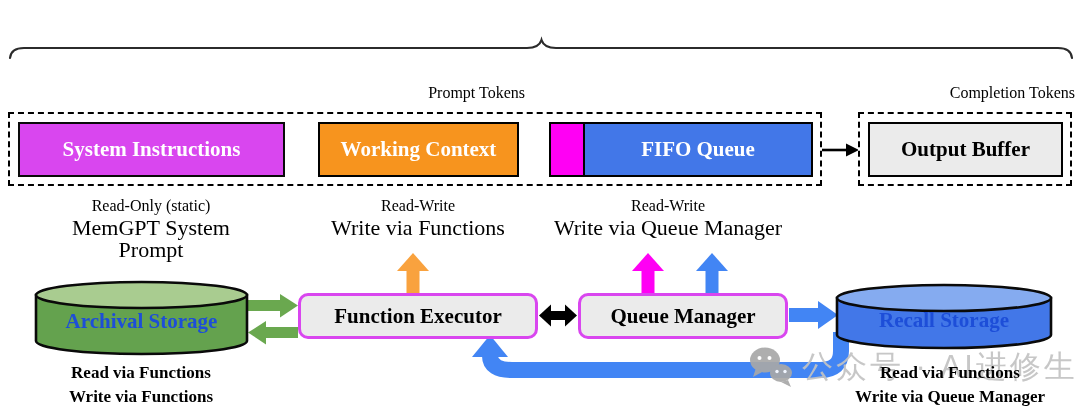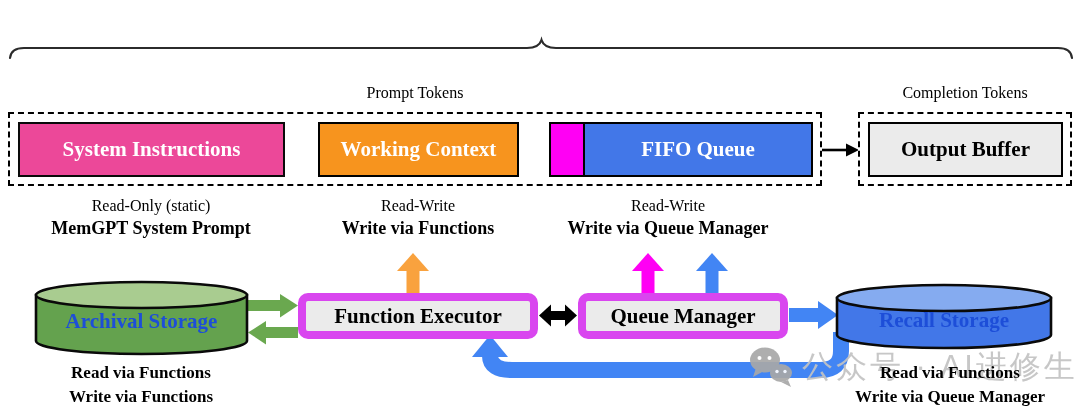--- a/index.html
+++ b/index.html
@@ -5,39 +5,39 @@
   html,body{margin:0;padding:0;background:#fff;}
   .canvas{
     position:relative;width:1080px;height:413px;background:#fff;overflow:hidden;
     font-family:"Liberation Serif","DejaVu Serif",serif;color:#000;
   }
   .abs{position:absolute;}
   .title{
     top:7px;left:0;width:1080px;text-align:center;
     font-size:22px;letter-spacing:.2px;
   }
-  .section-label{top:84px;font-size:16px;text-align:center;width:220px;}
+  .section-label{top:84px;font-size:16px;text-align:right;width:220px;}
   .dashed-frame{
     border:2px dashed #000;background:#fff;box-sizing:border-box;
   }
   .ctx-box{
     box-sizing:border-box;display:flex;align-items:center;justify-content:center;
     font-weight:bold;font-size:21px;border:2px solid #000;
   }
-  .black-box{background:#ec4899;color:#fff;border-color:#0a0a0a;align-items:center;}
+  .black-box{background:#d946ef;color:#fff;border-color:#0a0a0a;align-items:center;}
   .orange-box{background:var(--orange);color:#fff;}
   .magenta-box{background:var(--magenta);}
   .blue-box{background:var(--blue-body);color:#fff;}
   .gray-box{background:var(--box-gray);color:#000;}
   .annot{text-align:center;line-height:22px;}
   .annot .l1{font-size:16px;}
-  .annot .l2{font-size:18px;font-weight:bold;}
+  .annot .l2{font-size:22px;font-weight:normal;}
   .node{
     box-sizing:border-box;display:flex;align-items:center;justify-content:center;
-    background:var(--box-gray);border:8px solid #d946ef;border-radius:10px;
+    background:var(--box-gray);border:3px solid #d946ef;border-radius:10px;
     font-weight:bold;font-size:21px;
   }
   .cyl-label{
     text-align:right;color:#1d4ed8;font-weight:bold;font-size:21px;
     display:flex;align-items:center;justify-content:center;font-family:Liberation Serif, serif;
   }
   .store-note{text-align:center;font-weight:bold;font-size:17px;line-height:24px;}
   .layer{top:0;left:0;pointer-events:none;}
   .watermark{
     display:flex;align-items:center;gap:8px;color:var(--watermark-gray);

